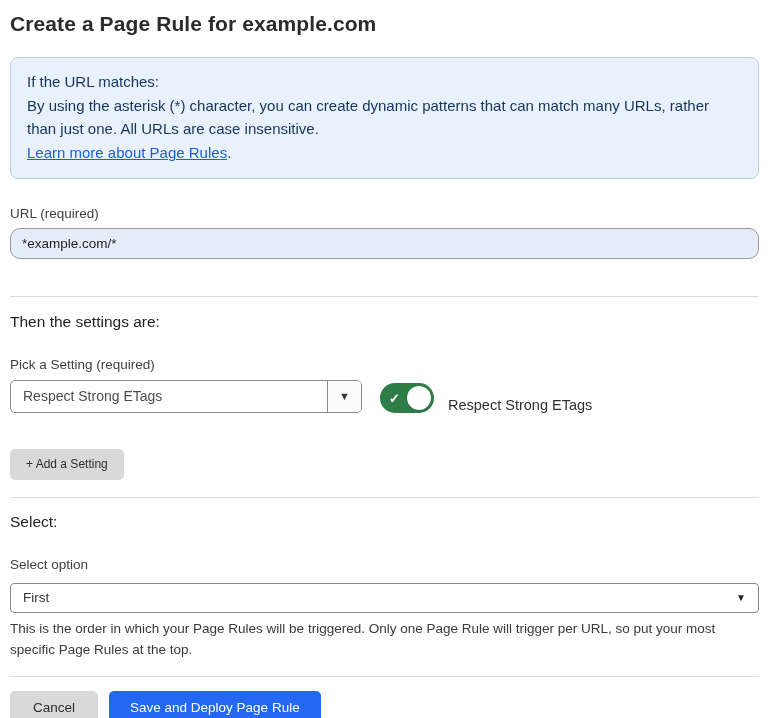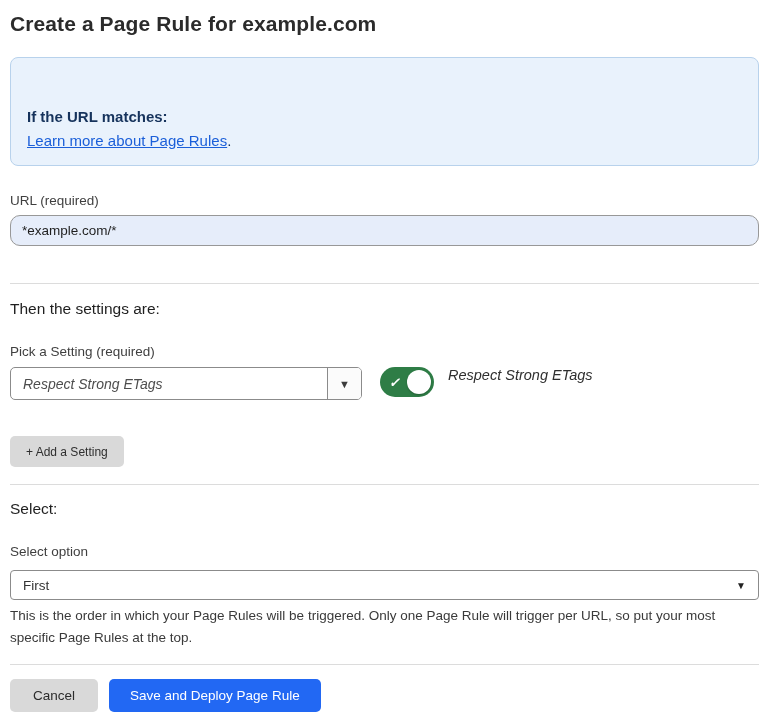--- a/index.html
+++ b/index.html
@@ -21,21 +21,21 @@
   }
   .info-box {
     background: var(--info-bg, #e9f2fc);
     border: 1px solid var(--info-border, #b8d2ec);
     border-radius: 8px;
     padding: 12px 16px 13px 16px;
     color: var(--info-text, #16335c);
     font-size: 15px;
     line-height: 1.58;
   }
-  .info-heading { font-weight: 700; margin-top: 35px; }
+  .info-heading { font-weight: 400; }
   .info-link {
     color: var(--link, #1b5fd9);
     text-decoration: underline;
     cursor: pointer;
   }
   .field-label {
     font-size: 13.5px;
     color: #3f3f3f;
     margin-top: 27px;
   }
@@ -61,23 +61,22 @@
   .divider-3 { margin-top: 16px; }
   .section-heading {
     font-size: 15.5px;
     font-weight: 400;
     color: #1f1f1f;
     margin-top: 16px;
   }
   .picker-label { margin-top: 26px; }
   .setting-row {
     display: flex;
-    align-items: flex-start;
+    align-items: flex-end;
     margin-top: 8px;
-    font-style: italic;
   }
   .combo {
     display: flex;
     align-items: stretch;
     width: 352px;
     height: 33px;
     background: #ffffff;
     border: 1px solid #8b8b8b;
     border-radius: 5px;
     cursor: pointer;
@@ -201,20 +200,21 @@
 </style>
 </head>
 <body>
 
 
 
 <h1 class="page-title">Create a Page Rule for example.com</h1>
 
 <div class="info-box">
   <div class="info-heading">If the URL matches:</div>
+  <div>By using the asterisk (*) character, you can create dynamic patterns that can match many URLs, rather than just one. All URLs are case insensitive.</div>
   <div><a class="info-link">Learn more about Page Rules</a><span>.</span></div>
 </div>
 
 <div class="field-label">URL (required)</div>
 <input class="url-input" type="text" value="*example.com/*" style="">
 
 <hr class="divider divider-1">
 
 <div class="section-heading">Then the settings are:</div>
 

